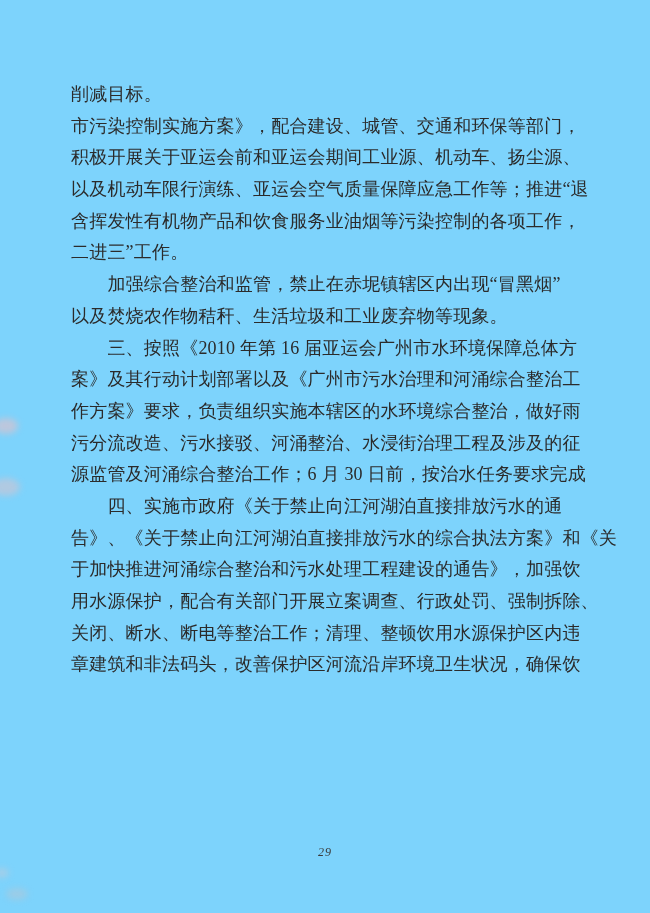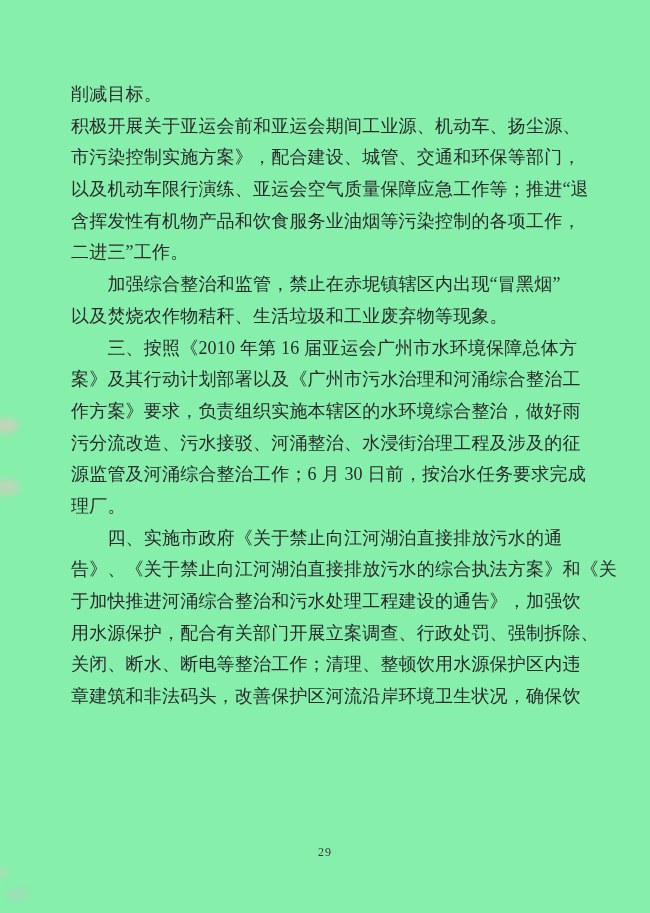--- a/index.html
+++ b/index.html
@@ -10,21 +10,21 @@
     width: 650px;
     height: 913px;
     background: #fdfdfd;
     overflow: hidden;
     position: relative;
     font-family: "Liberation Serif", "DejaVu Serif", serif;
   }
   .page {
     position: absolute;
     inset: 0;
-    background: #86efac;
+    background: #7dd3fc;
   }
   .text-block {
     position: absolute;
     left: 71px;
     top: 79px;
     width: 512px;
     color: #2b2b2b;
     font-size: 18px;
     line-height: 31.7px;
     letter-spacing: 0.2px;
@@ -35,51 +35,51 @@
   }
   .page-number {
     position: absolute;
     top: 845px;
     left: 0;
     width: 650px;
     text-align: center;
     color: #3a3a3a;
     font-size: 12px;
     letter-spacing: 1px;
+    font-style: italic;
   }
   .artifact {
     position: absolute;
     border-radius: 50%;
     filter: blur(3px);
     pointer-events: none;
   }
   .a1 { left: -6px; top: 418px; width: 24px; height: 16px; background: rgba(240,190,195,0.55); }
   .a2 { left: -8px; top: 478px; width: 28px; height: 18px; background: rgba(240,190,195,0.45); }
   .a3 { left: 6px;  top: 888px; width: 22px; height: 12px; background: rgba(200,195,200,0.40); }
   .a4 { left: -5px; top: 868px; width: 14px; height: 10px; background: rgba(220,200,205,0.40); }
 </style>
 </head>
 <body>
 
 <div class="page">
   <div class="text-block">
       <div class="line">削减目标。</div>
+      <div class="line">市污染控制实施方案》，配合建设、城管、交通和环保等部门，</div>
       <div class="line">积极开展关于亚运会前和亚运会期间工业源、机动车、扬尘源、</div>
-      <div class="line">市污染控制实施方案》，配合建设、城管、交通和环保等部门，</div>
       <div class="line">以及机动车限行演练、亚运会空气质量保障应急工作等；推进“退</div>
       <div class="line">含挥发性有机物产品和饮食服务业油烟等污染控制的各项工作，</div>
       <div class="line">二进三”工作。</div>
       <div class="line">　　加强综合整治和监管，禁止在赤坭镇辖区内出现“冒黑烟”</div>
       <div class="line">以及焚烧农作物秸秆、生活垃圾和工业废弃物等现象。</div>
       <div class="line">　　三、按照《2010 年第 16 届亚运会广州市水环境保障总体方</div>
       <div class="line">案》及其行动计划部署以及《广州市污水治理和河涌综合整治工</div>
       <div class="line">作方案》要求，负责组织实施本辖区的水环境综合整治，做好雨</div>
       <div class="line">污分流改造、污水接驳、河涌整治、水浸街治理工程及涉及的征</div>
       <div class="line">源监管及河涌综合整治工作；6 月 30 日前，按治水任务要求完成</div>
-      <div class="line">理厂。</div>
       <div class="line">　　四、实施市政府《关于禁止向江河湖泊直接排放污水的通</div>
       <div class="line">告》、《关于禁止向江河湖泊直接排放污水的综合执法方案》和《关</div>
       <div class="line">于加快推进河涌综合整治和污水处理工程建设的通告》，加强饮</div>
       <div class="line">用水源保护，配合有关部门开展立案调查、行政处罚、强制拆除、</div>
       <div class="line">关闭、断水、断电等整治工作；清理、整顿饮用水源保护区内违</div>
       <div class="line">章建筑和非法码头，改善保护区河流沿岸环境卫生状况，确保饮</div>
     </div>
   <div class="page-number">29</div>
   <div class="artifact a1"></div>
   <div class="artifact a2"></div>

